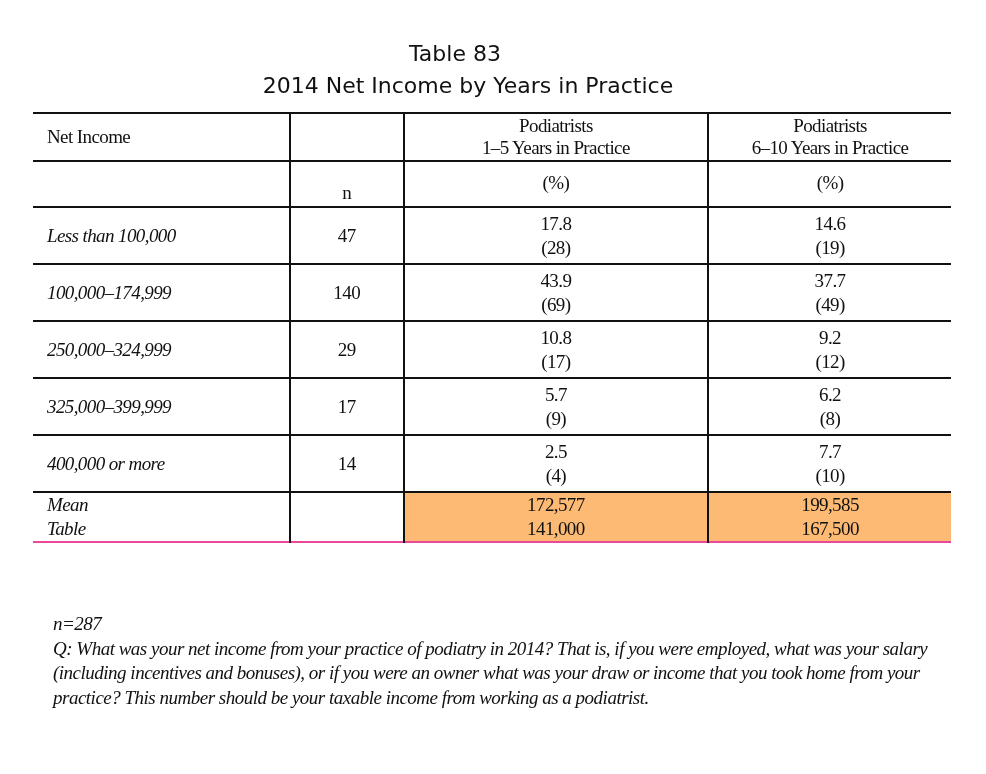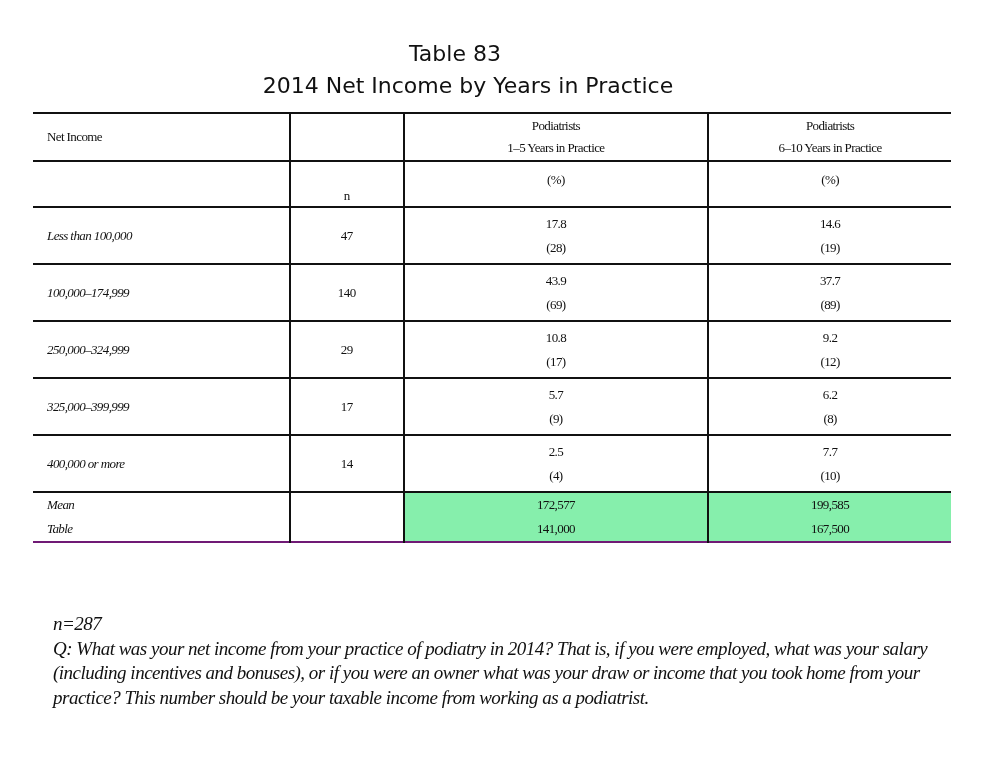--- a/index.html
+++ b/index.html
@@ -5,41 +5,41 @@
     html, body { margin: 0; padding: 0; background: #ffffff; }
     body { width: 986px; height: 774px; position: relative; overflow: hidden; color: #111; }
     .title {
       position: absolute; left: 0; width: 910px; text-align: center;
       font-family: "DejaVu Sans", sans-serif; font-size: 22px; color: #111;
     }
     .title.t1 { top: 41px; }
     .title.t2 { top: 73px; margin-left: 13px; }
     table.data {
       position: absolute; left: 33px; top: 112px; width: 918px;
-      border-collapse: collapse; border-top: 2px solid #111; border-bottom: 2px solid #701a75;
-      font-family: "Liberation Serif", serif; font-size: 13px; letter-spacing: -0.6px;
+      border-collapse: collapse; border-top: 2px solid #111; border-bottom: 2px solid #ec4899;
+      font-family: "Liberation Serif", serif; font-size: 19px; letter-spacing: -0.6px;
     }
     table.data td { padding: 0; vertical-align: middle; }
     td.c0 { width: 246px; padding-left: 14px !important; }
     td.c1 { width: 114px; text-align: center; border-left: 2px solid #111; }
     td.c2 { width: 308px; text-align: center; border-left: 2px solid #111; }
     td.c3 { width: 246px; text-align: center; border-left: 2px solid #111; }
     tr.hdr1 { height: 48px; }
     tr.hdr1 td { border-bottom: 2px solid #111; line-height: 22px; }
     tr.hdr2 { height: 46px; }
     tr.hdr2 td { border-bottom: 2px solid #111; }
     tr.hdr2 td.c1 { vertical-align: bottom; padding-bottom: 2px; }
     tr.hdr2 td.c2, tr.hdr2 td.c3 { vertical-align: top; padding-top: 10px; }
     tr.row { height: 57px; }
     tr.row td { border-bottom: 2px solid #111; line-height: 24px; }
     tr.row td.c0 { font-style: italic; }
     tr.summary { height: 50px; }
     tr.summary td { line-height: 24px; }
     tr.summary td.c0 { font-style: italic; }
-    tr.summary td.c2, tr.summary td.c3 { background: #86efac; }
+    tr.summary td.c2, tr.summary td.c3 { background: #fdba74; }
     .footer {
       position: absolute; left: 53px; top: 612px; width: 900px;
       font-family: Liberation Serif, serif; font-size: 19px; font-style: italic;
       line-height: 24.6px; letter-spacing: -0.5px; color: #111;
     }
     .footer p { margin: 0; }
   </style>
 </head>
 <body>
 
@@ -81,21 +81,21 @@
   </tr>
   <tr class="row">
     <td class="c0">100,000–174,999</td>
     <td class="c1">140</td>
     <td class="c2">
           <div>43.9</div>
           <div>(69)</div>
         </td>
     <td class="c3">
           <div>37.7</div>
-          <div>(89)</div>
+          <div>(49)</div>
         </td>
   </tr>
   <tr class="row">
     <td class="c0">250,000–324,999</td>
     <td class="c1">29</td>
     <td class="c2">
           <div>10.8</div>
           <div>(17)</div>
         </td>
     <td class="c3">

